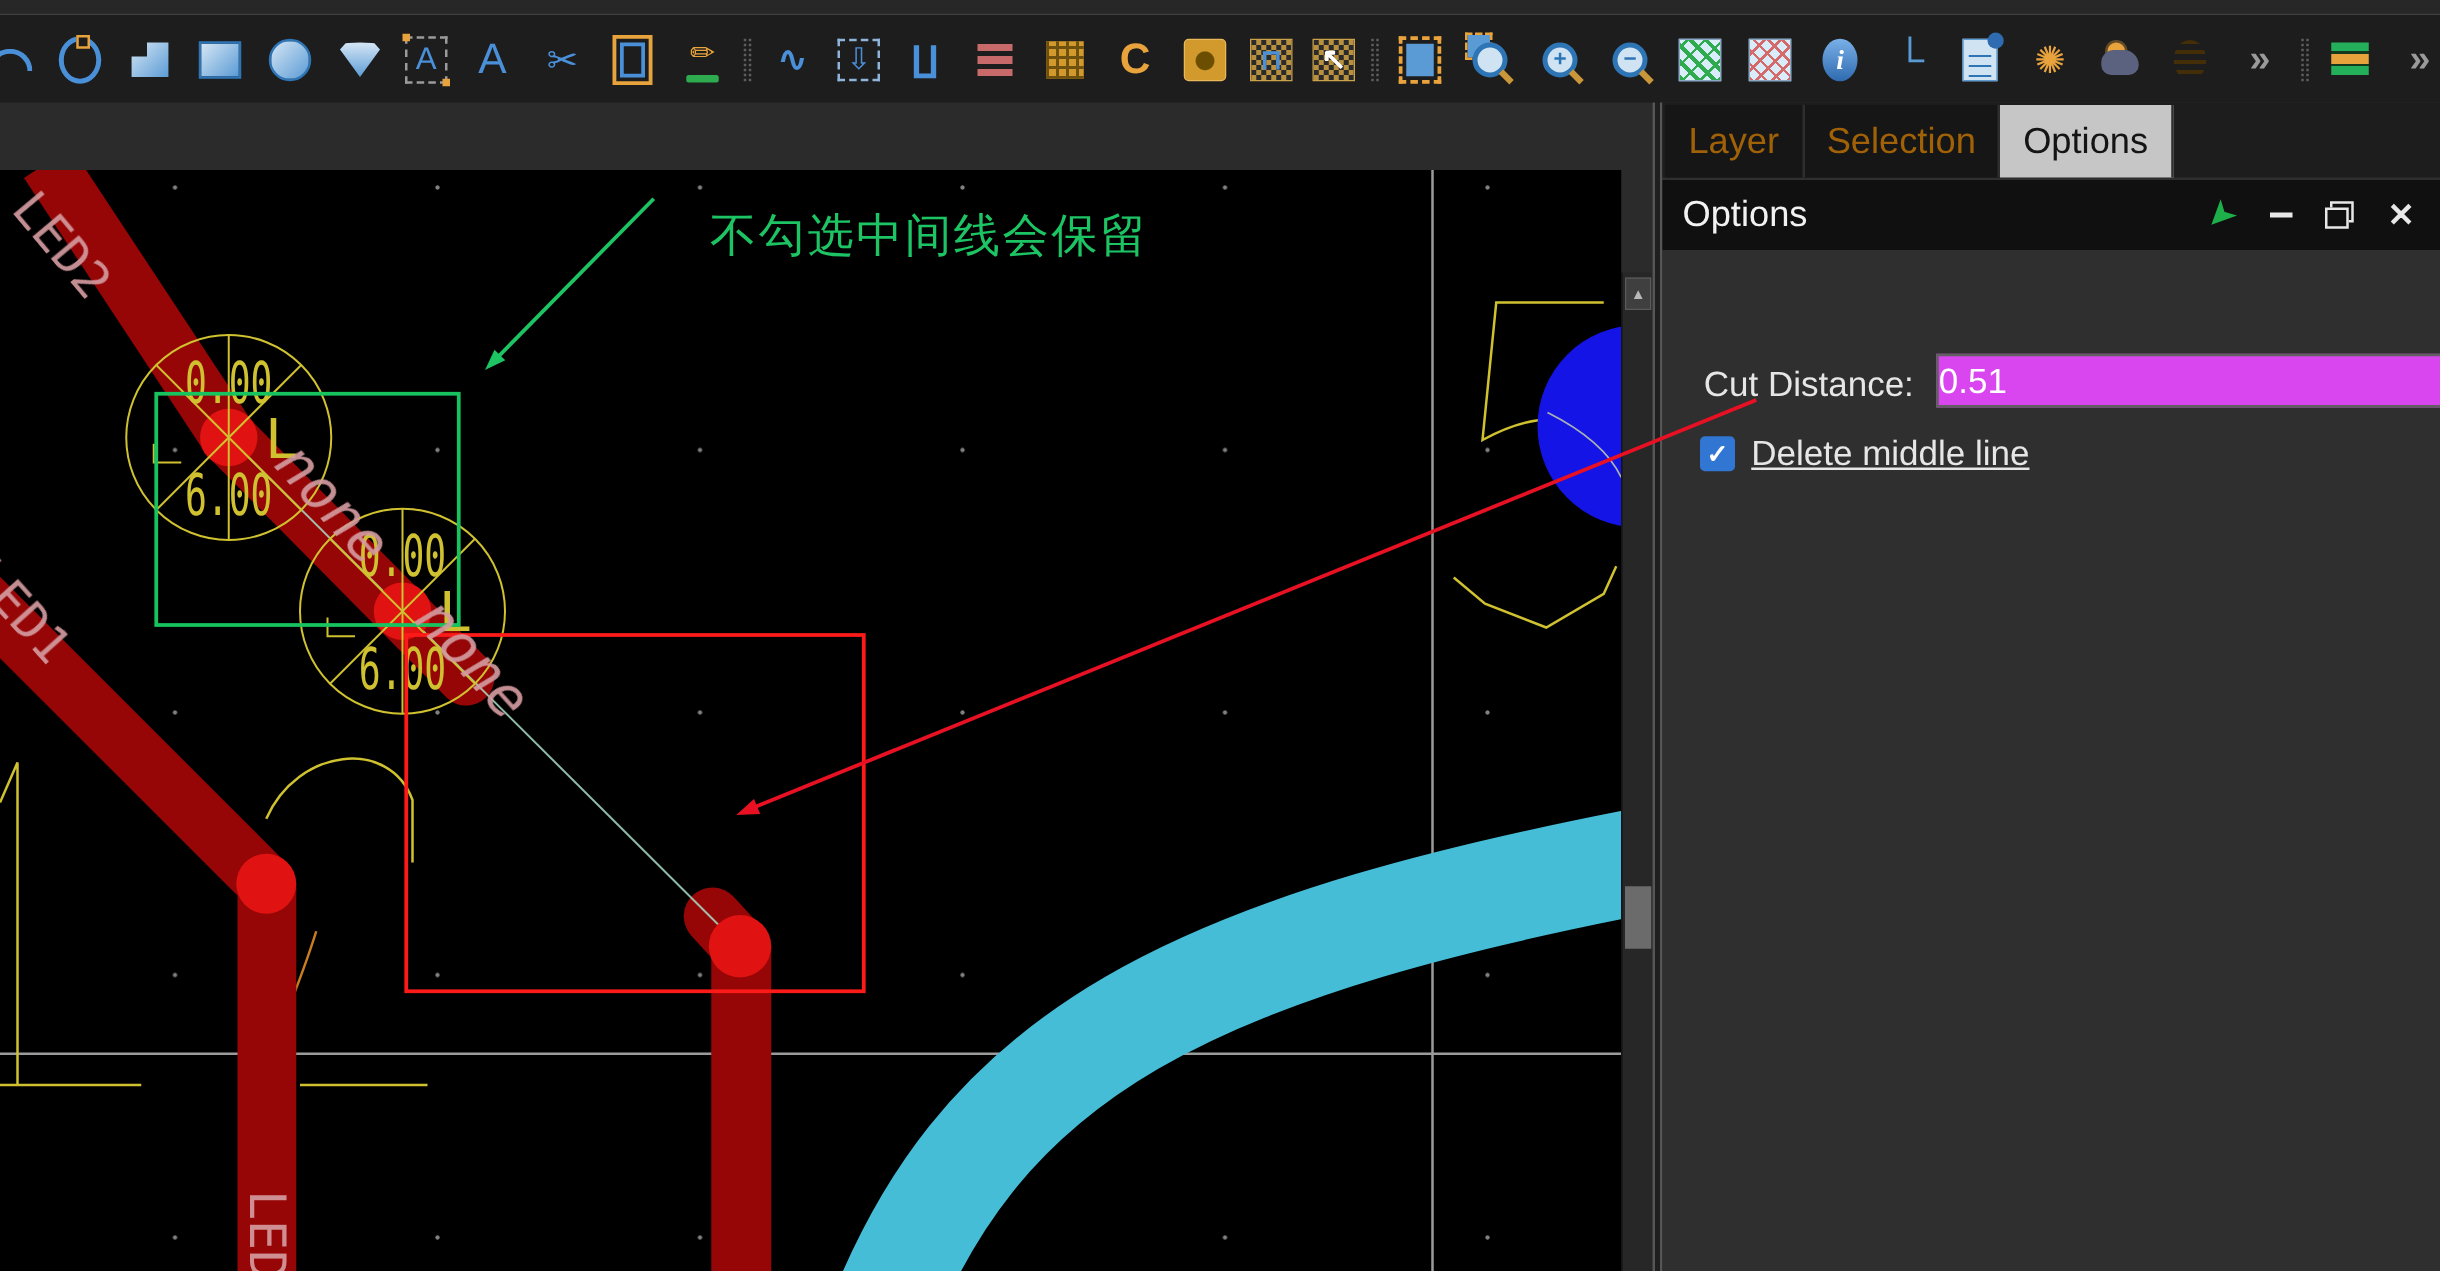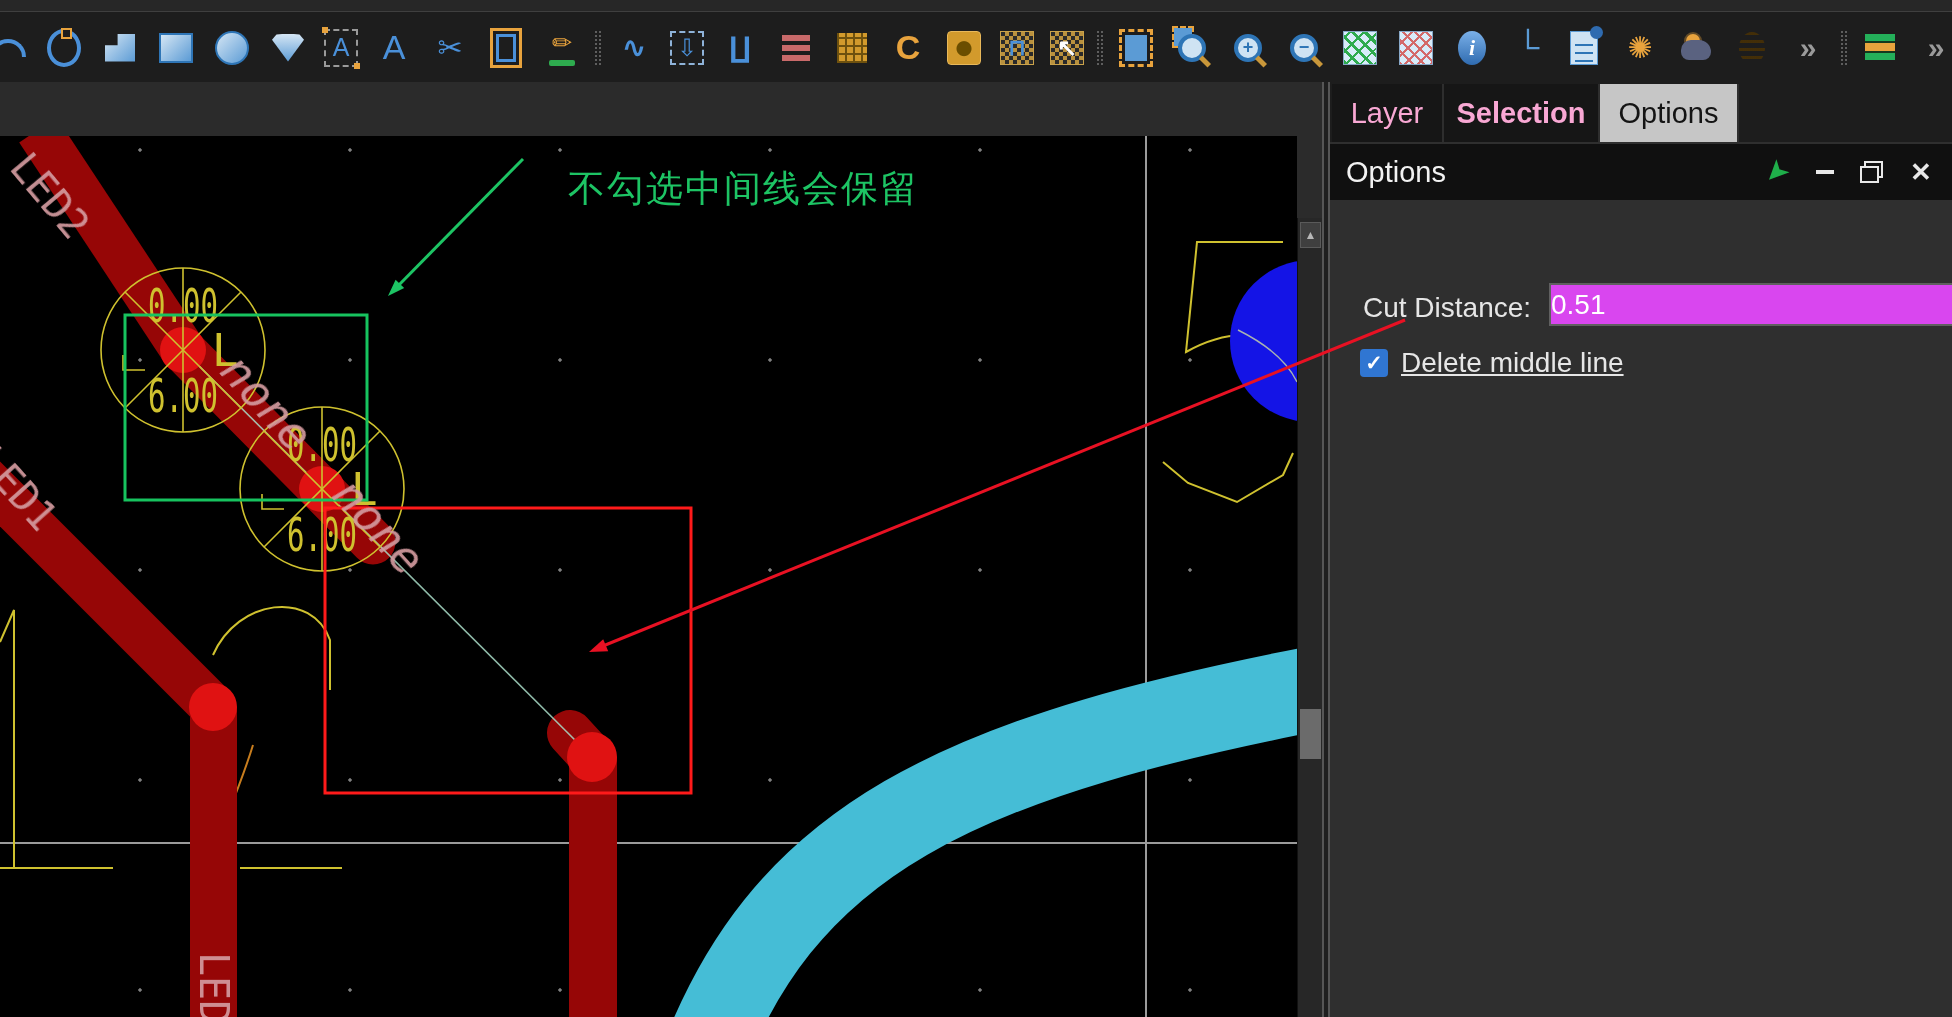--- a/index.html
+++ b/index.html
@@ -76,23 +76,23 @@
 
   
   .vscroll { position:absolute; left:1297px; top:136px; width:25px; height:881px; background:#272727; border-left:1px solid #111; }
   .vs-up { position:absolute; left:2px; top:4px; width:21px; height:26px; background:#3f3f3f; border:1px solid #5a5a5a; color:#b8b8b8; font-size:12px; display:flex; align-items:center; justify-content:center; }
   .vs-thumb { position:absolute; left:2px; top:491px; width:21px; height:50px; background:#6b6b6b; }
   .splitter { position:absolute; left:1322px; top:82px; width:8px; height:935px; background:#1f1f1f; border-left:2px solid #565656; border-right:2px solid #565656; }
 
   
   .panel { position:absolute; left:1330px; top:82px; width:622px; height:935px; background:#2f2f2f; }
   .tabbar { position:absolute; left:0; top:0; width:622px; height:60px; background:#1d1d1d; display:flex; }
-  .tab { height:58px; margin-top:2px; display:flex; align-items:center; justify-content:center; font-size:29px; color:#f9a8d4; background:#161616; border-right:2px solid #2e2e2e; cursor:default; }
+  .tab { height:58px; margin-top:2px; display:flex; align-items:center; justify-content:center; font-size:29px; color:#a16207; background:#161616; border-right:2px solid #2e2e2e; cursor:default; }
   .tab.t0 { width:112px; margin-left:2px; }
-  .tab.t1 { width:156px;font-weight:bold; }
+  .tab.t1 { width:156px; }
   .tab.t2 { width:139px; }
   .tab.active { background:#c6c6c6; color:#141414; }
   .phead { position:absolute; left:0; top:62px; width:622px; height:56px; background:#101010; display:flex; align-items:center; }
   .phead .ptitle { color:#f2f2f2; font-size:29px; margin-left:16px; flex:1; }
   .phicon { width:34px; height:34px; margin-right:14px; display:flex; align-items:center; justify-content:center; color:#e8e8e8; position:relative; }
   .pin-ic b { font-size:26px; color:#1faf4a; transform:rotate(135deg); display:block; }
   .min-ic::before { content:""; width:18px; height:4px; background:#e8e8e8; }
   .rest-ic::before { content:""; position:absolute; left:8px; top:6px; width:15px; height:13px; border:2px solid #e8e8e8; background:transparent; }
   .rest-ic::after { content:""; position:absolute; left:4px; top:11px; width:15px; height:13px; border:2px solid #e8e8e8; background:#101010; }
   .close-ic b { font-size:26px; font-weight:bold; }

